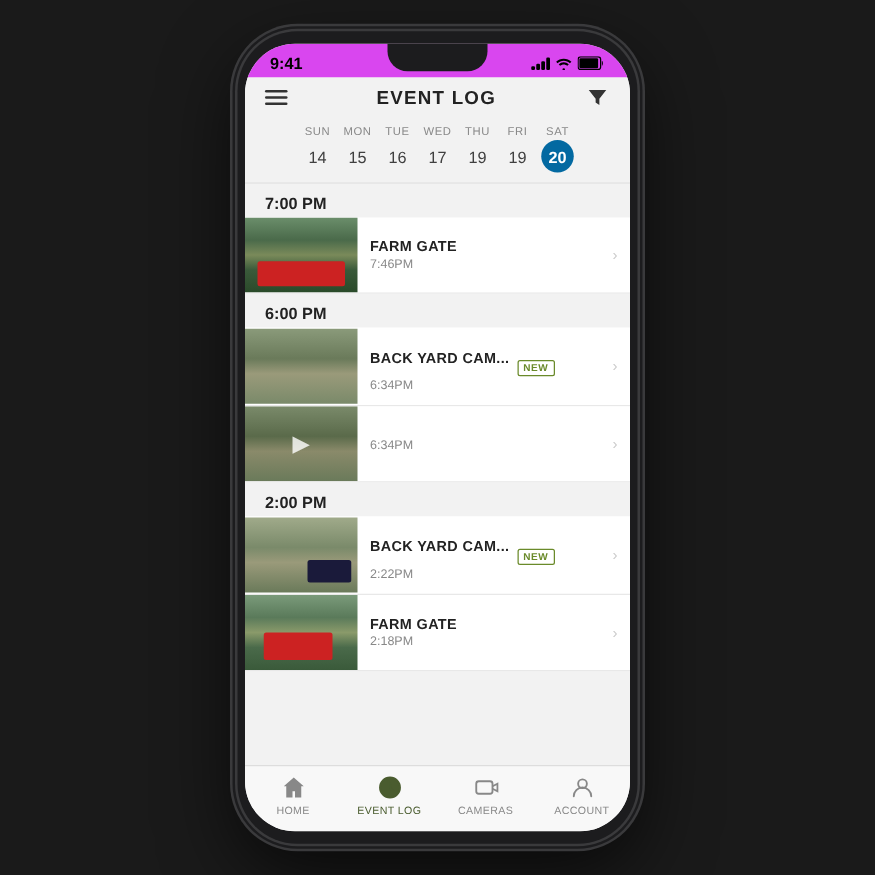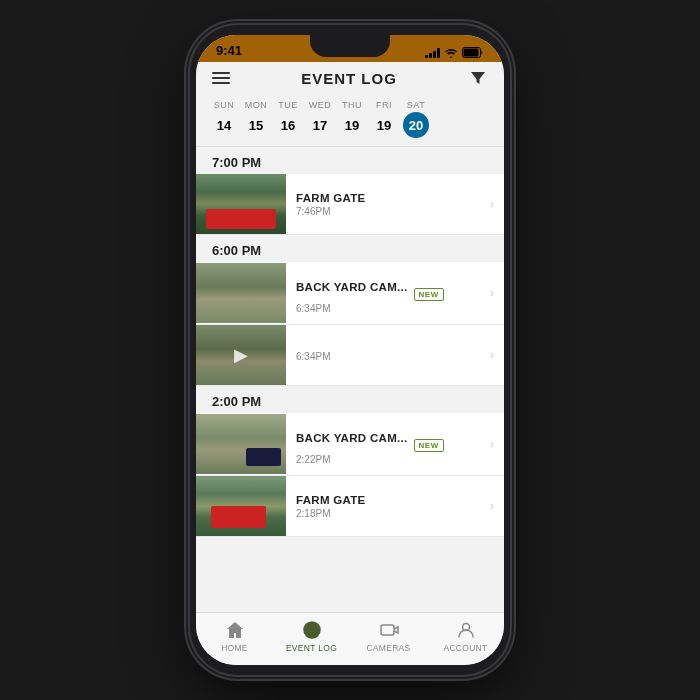--- a/index.html
+++ b/index.html
@@ -34,25 +34,25 @@
       bottom: 10px;
       background: #f2f2f2;
       border-radius: 40px;
       overflow: hidden;
       display: flex;
       flex-direction: column;
     }
 
     
     .status-bar {
-      background: #a16207;
+      background: #d946ef;
       padding: 8px 20px 4px;
       display: flex;
       justify-content: space-between;
-      align-items: flex-end;
+      align-items: center;
       flex-shrink: 0;
     }
 
     .status-time {
       font-size: 13px;
       font-weight: 600;
       color: #000;
     }
 
     .status-icons {
@@ -120,21 +120,21 @@
       width: 20px;
       height: 20px;
       cursor: pointer;
     }
 
     
     .calendar-strip {
       background: #f2f2f2;
       padding: 4px 12px 8px;
       display: flex;
-      justify-content: flex-start;
+      justify-content: center;
       align-items: center;
       border-bottom: 1px solid #ddd;
       flex-shrink: 0;
     }
 
     .cal-day {
       display: flex;
       flex-direction: column;
       align-items: center;
       gap: 2px;
@@ -143,22 +143,22 @@
 
     .cal-day-name {
       font-size: 9px;
       color: #888;
       font-weight: 500;
       letter-spacing: 0.5px;
     }
 
     .cal-day-num {
       font-size: 13px;
-      font-weight: 700;
-      color: #000000;
+      font-weight: 400;
+      color: #404040;
       width: 26px;
       height: 26px;
       display: flex;
       align-items: center;
       justify-content: center;
       border-radius: 50%;
     }
 
     .cal-day-num.active {
       background: #0369a1;

